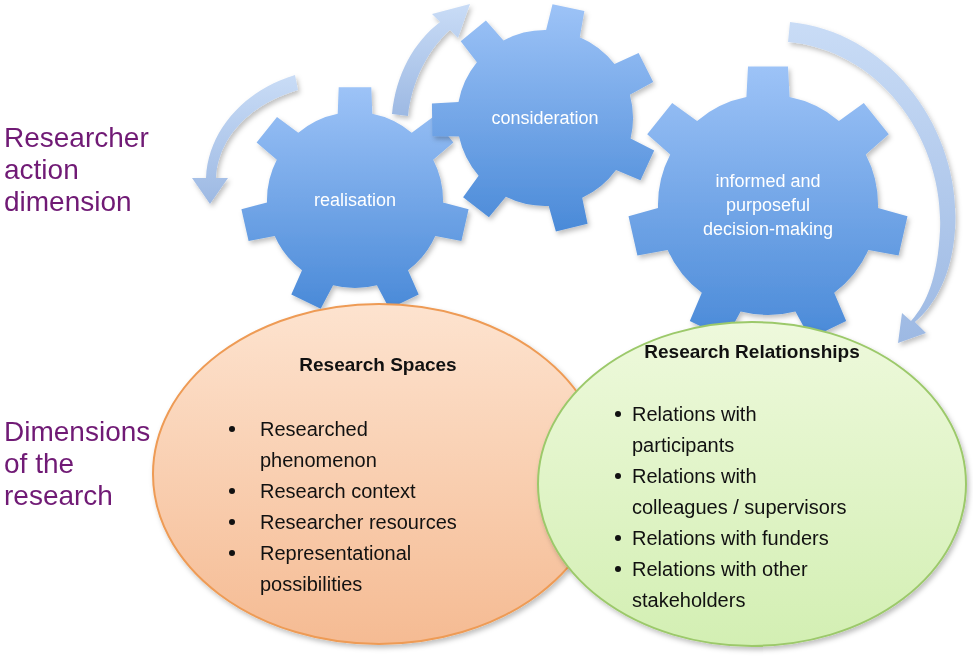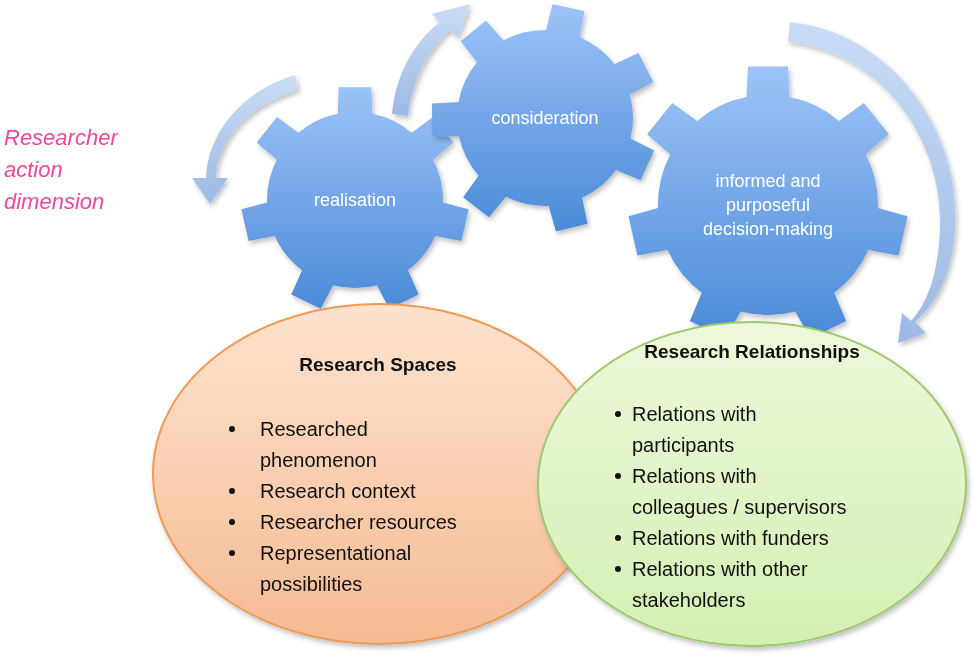--- a/index.html
+++ b/index.html
@@ -1,32 +1,35 @@
 <!DOCTYPE html>
 <html><head>
 <meta charset="utf-8">
 <style>
   html, body { margin: 0; padding: 0; background: #ffffff; }
   body { width: 973px; height: 656px; position: relative; overflow: hidden;
          font-family: "Liberation Sans", "DejaVu Sans", sans-serif; }
   #stage { position: absolute; left: 0; top: 0; width: 973px; height: 656px; }
-  .dim-label { position: absolute; font-size: 22px; line-height: 32px; color: #ec4899; white-space: pre-line; font-style: italic; }
+  .dim-label { position: absolute; font-size: 28px; line-height: 32px; color: #701a75; white-space: pre-line; }
   #label-action { left: 4px; top: 122px; }
   #label-research { left: 4px; top: 416px; }
   .gear-text { fill: #ffffff; font-family: "Liberation Sans", "DejaVu Sans", sans-serif; font-size: 18px; text-anchor: middle; }
   .ell-title { font-family: "Liberation Sans", "DejaVu Sans", sans-serif; font-weight: bold; font-size: 19px; fill: #111; text-anchor: middle; }
   .ell-item { font-family: "Liberation Sans", "DejaVu Sans", sans-serif; font-size: 20px; fill: #111; }
 </style>
 </head>
 <body>
 
 <div id="stage">
   <div id="label-action" class="dim-label">Researcher
 action
 dimension</div>
+  <div id="label-research" class="dim-label">Dimensions
+of the
+research</div>
 
   <svg id="svg" width="973" height="656" viewBox="0 0 973 656" style="position:absolute;left:0;top:0;">
     <defs>
       <linearGradient id="gearGrad" x1="0" y1="0" x2="0" y2="1">
         <stop id="gg1" offset="0" stop-color="#9dc3f7"></stop>
         <stop id="gg2" offset="1" stop-color="#4a8ad8"></stop>
       </linearGradient>
       <linearGradient id="arrowGrad" x1="0" y1="0" x2="0" y2="1">
         <stop id="ag1" offset="0" stop-color="#c9dcf6"></stop>
         <stop id="ag2" offset="1" stop-color="#9db9e3"></stop>

